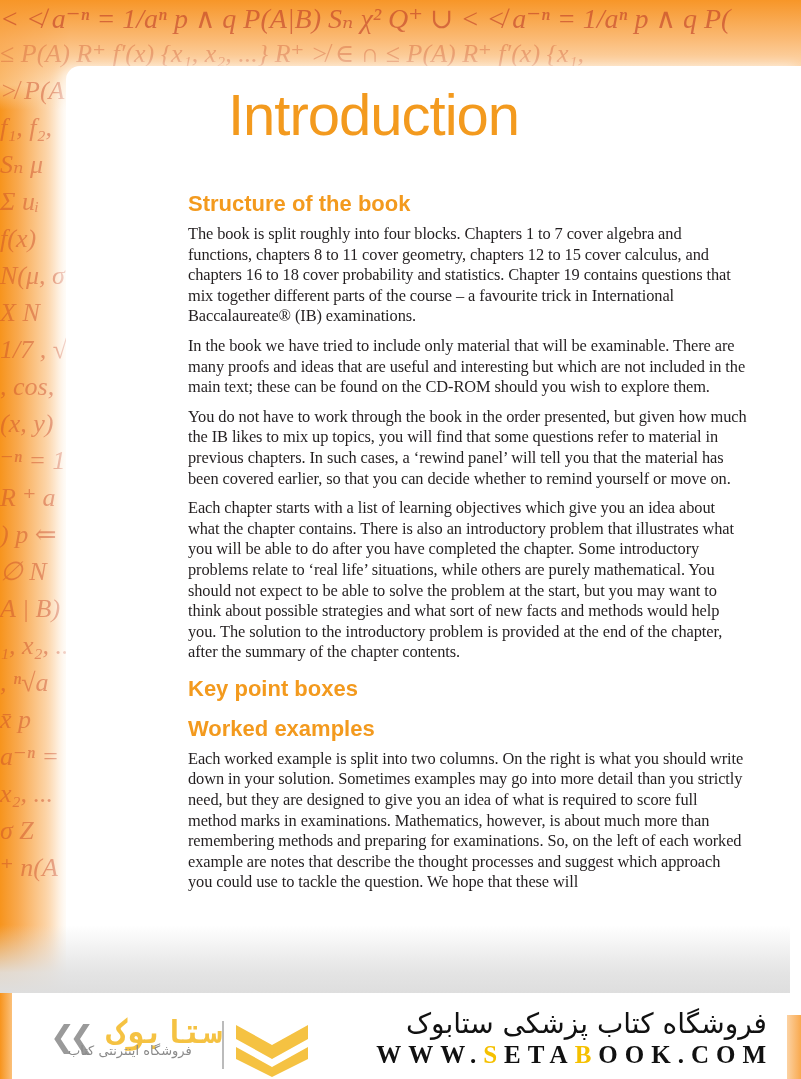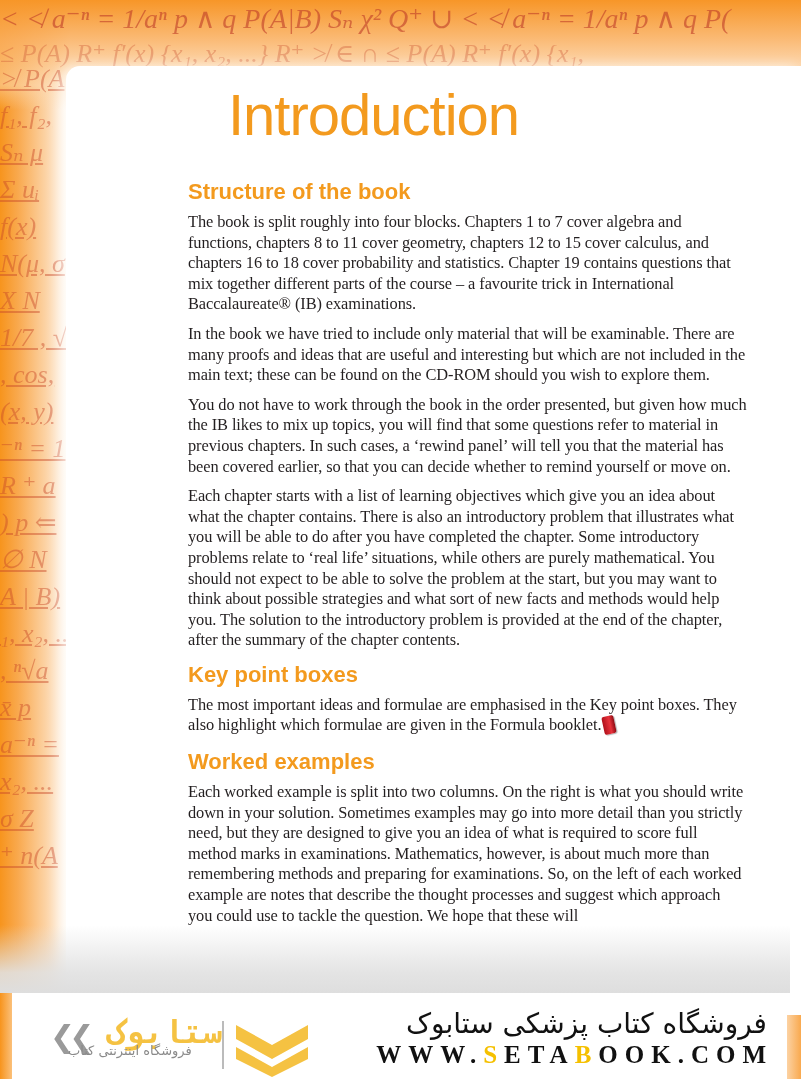--- a/index.html
+++ b/index.html
@@ -15,23 +15,23 @@
       overflow: hidden;
     }
     .math-row {
       position: absolute; left: 0; white-space: nowrap;
       font-family: "Liberation Serif", "DejaVu Serif", serif;
       color: rgba(200,70,40,0.55); font-style: italic;
     }
     .math-row.r1 { top: 2px; font-size: 28px; color: rgba(190,60,40,0.6); }
     .math-row.r2 { top: 38px; font-size: 26px; color: rgba(200,80,50,0.35); }
     .math-col {
-      position: absolute; left: 0; top: 60px; width: 70px;
+      position: absolute; left: 0; top: 72px; width: 70px;
       font-family: "Liberation Serif", "DejaVu Serif", serif; font-style: italic;
-      color: rgba(200,70,40,0.45); font-size: 26px; line-height: 37px; text-decoration: underline;
+      color: rgba(200,70,40,0.45); font-size: 26px; line-height: 37px;
     }
     .math-col div { white-space: nowrap; }
 
     
     .page {
       position: absolute; left: 66px; top: 66px; width: 735px; height: 934px;
       background: #ffffff; border-top-left-radius: 14px;
       box-shadow: -6px 0 12px rgba(255,255,255,0.6);
     }
     .fade {
@@ -41,21 +41,21 @@
     }
 
     .content { position: absolute; left: 188px; top: 82px; width: 560px; z-index: 2; }
     .h1 {
       font-family: Liberation Sans, sans-serif;
       color: #f39a1e; font-size: 58px; font-weight: 400; letter-spacing: -1px;
       line-height: 66px; height: 96px; margin-left: 40px;
     }
     .h2 {
       font-family: "Liberation Sans", "DejaVu Sans", sans-serif;
-      color: #f39a1e; font-size: 22px; line-height: 28px; margin-top: 0; margin-bottom: 6px;
+      color: #f39a1e; font-size: 22px; line-height: 28px; margin-top: 12px; margin-bottom: 6px;
     }
     .p {
       font-size: 16.4px; line-height: 20.6px; color: #231f20; margin-bottom: 9px;
       letter-spacing: -0.1px;
     }
     .sec1 { margin-top: 0; }
     .sec2 { margin-top: 10px; }
     .sec3 { margin-top: 12px; }
 
     .book-icon {
@@ -125,21 +125,20 @@
   <section class="sec1">
     <h2 class="h2">Structure of the book</h2>
     <p class="p">The book is split roughly into four blocks. Chapters 1 to 7 cover algebra and functions, chapters 8 to 11 cover geometry, chapters 12 to 15 cover calculus, and chapters 16 to 18 cover probability and statistics. Chapter 19 contains questions that mix together different parts of the course – a favourite trick in International Baccalaureate® (IB) examinations.</p>
     <p class="p">In the book we have tried to include only material that will be examinable. There are many proofs and ideas that are useful and interesting but which are not included in the main text; these can be found on the CD-ROM should you wish to explore them.</p>
     <p class="p">You do not have to work through the book in the order presented, but given how much the IB likes to mix up topics, you will find that some questions refer to material in previous chapters. In such cases, a ‘rewind panel’ will tell you that the material has been covered earlier, so that you can decide whether to remind yourself or move on.</p>
     <p class="p">Each chapter starts with a list of learning objectives which give you an idea about what the chapter contains. There is also an introductory problem that illustrates what you will be able to do after you have completed the chapter. Some introductory problems relate to ‘real life’ situations, while others are purely mathematical. You should not expect to be able to solve the problem at the start, but you may want to think about possible strategies and what sort of new facts and methods would help you. The solution to the introductory problem is provided at the end of the chapter, after the summary of the chapter contents.</p>
   </section>
 
   <section class="sec2">
     <h2 class="h2">Key point boxes</h2>
-    <p class="p"><span>The most important ideas and formulae are emphasised in the Key point boxes. They also highlight which formulae are given in the Formula booklet.</span><span class="book-icon"></span></p>
   </section>
 
   <section class="sec3">
     <h2 class="h2">Worked examples</h2>
     <p class="p">Each worked example is split into two columns. On the right is what you should write down in your solution. Sometimes examples may go into more detail than you strictly need, but they are designed to give you an idea of what is required to score full method marks in examinations. Mathematics, however, is about much more than remembering methods and preparing for examinations. So, on the left of each worked example are notes that describe the thought processes and suggest which approach you could use to tackle the question. We hope that these will</p>
   </section>
 </div>
 
 <div class="fade"></div>
 

